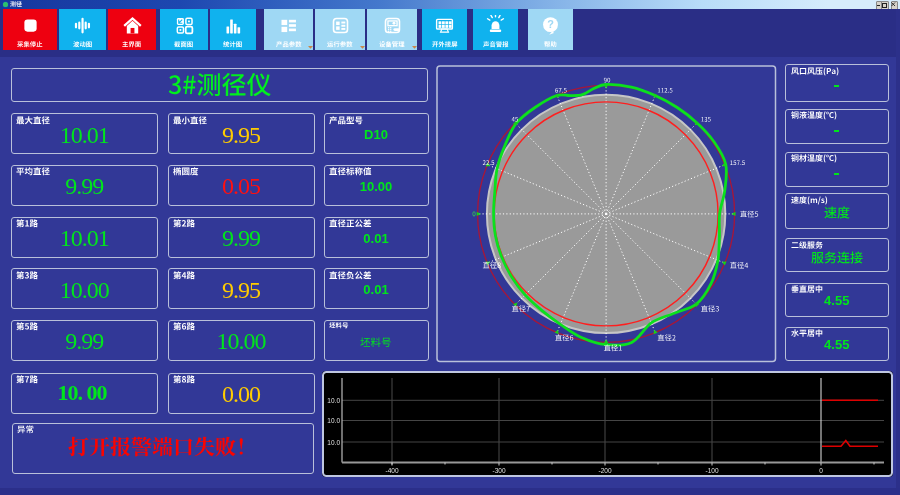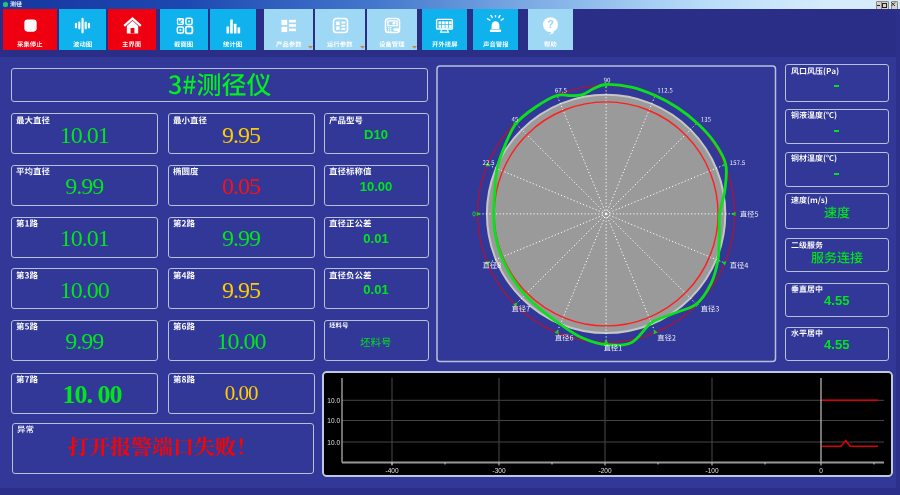--- a/index.html
+++ b/index.html
@@ -562,32 +562,32 @@
 <div class="box" style="left:11.0px;top:372.5px;width:146.5px;height:41.0px"></div>
 <div class="abs" style="left:16.0px;top:375.0px">
     <svg width="23" height="10" style="" viewBox="0 0 23 10">
       <g fill="#ffffff" transform="translate(0,7.5) scale(0.0085,-0.0085)">
         <use href="#g54" x="0"></use>
         <use href="#g71" x="1000"></use>
         <use href="#g56" x="1590"></use>
       </g>
     </svg>
   </div>
-<div class="val" style="left:21px;top:379.5px;width:142px;font-size:26px;letter-spacing:-1px;font-weight:bold;font-family:'Liberation Serif',serif;color:#00e51c">10.&nbsp;00</div>
+<div class="val" style="left:11.0px;top:379.5px;width:142px;font-size:22px;letter-spacing:-1px;font-weight:bold;font-family:'Liberation Serif',serif;color:#00e51c">10.&nbsp;00</div>
 <div class="box" style="left:167.5px;top:372.5px;width:147.0px;height:41.0px"></div>
 <div class="abs" style="left:172.5px;top:375.0px">
     <svg width="23" height="10" style="" viewBox="0 0 23 10">
       <g fill="#ffffff" transform="translate(0,7.5) scale(0.0085,-0.0085)">
         <use href="#g54" x="0"></use>
         <use href="#g72" x="1000"></use>
         <use href="#g56" x="1590"></use>
       </g>
     </svg>
   </div>
-<div class="val" style="left:167.5px;top:381.0px;width:147.0px;font-size:21px;letter-spacing:-1px;font-family:'Liberation Serif',serif;color:#ffcc00">0.00</div>
+<div class="val" style="left:167.5px;top:381.0px;width:147.0px;font-size:24px;letter-spacing:-1px;font-family:'Liberation Serif',serif;color:#ffcc00">0.00</div>
 <div class="box" style="left:11.5px;top:422.5px;width:302px;height:51px"></div>
 <div class="abs" style="left:16.5px;top:425px">
     <svg width="17" height="10" style="" viewBox="0 0 17 10">
       <g fill="#ffffff" transform="translate(0,7.5) scale(0.0085,-0.0085)">
         <use href="#g73" x="0"></use>
         <use href="#g74" x="1000"></use>
       </g>
     </svg>
   </div>
 <div class="abs" style="left:67.5px;top:435.5px">

